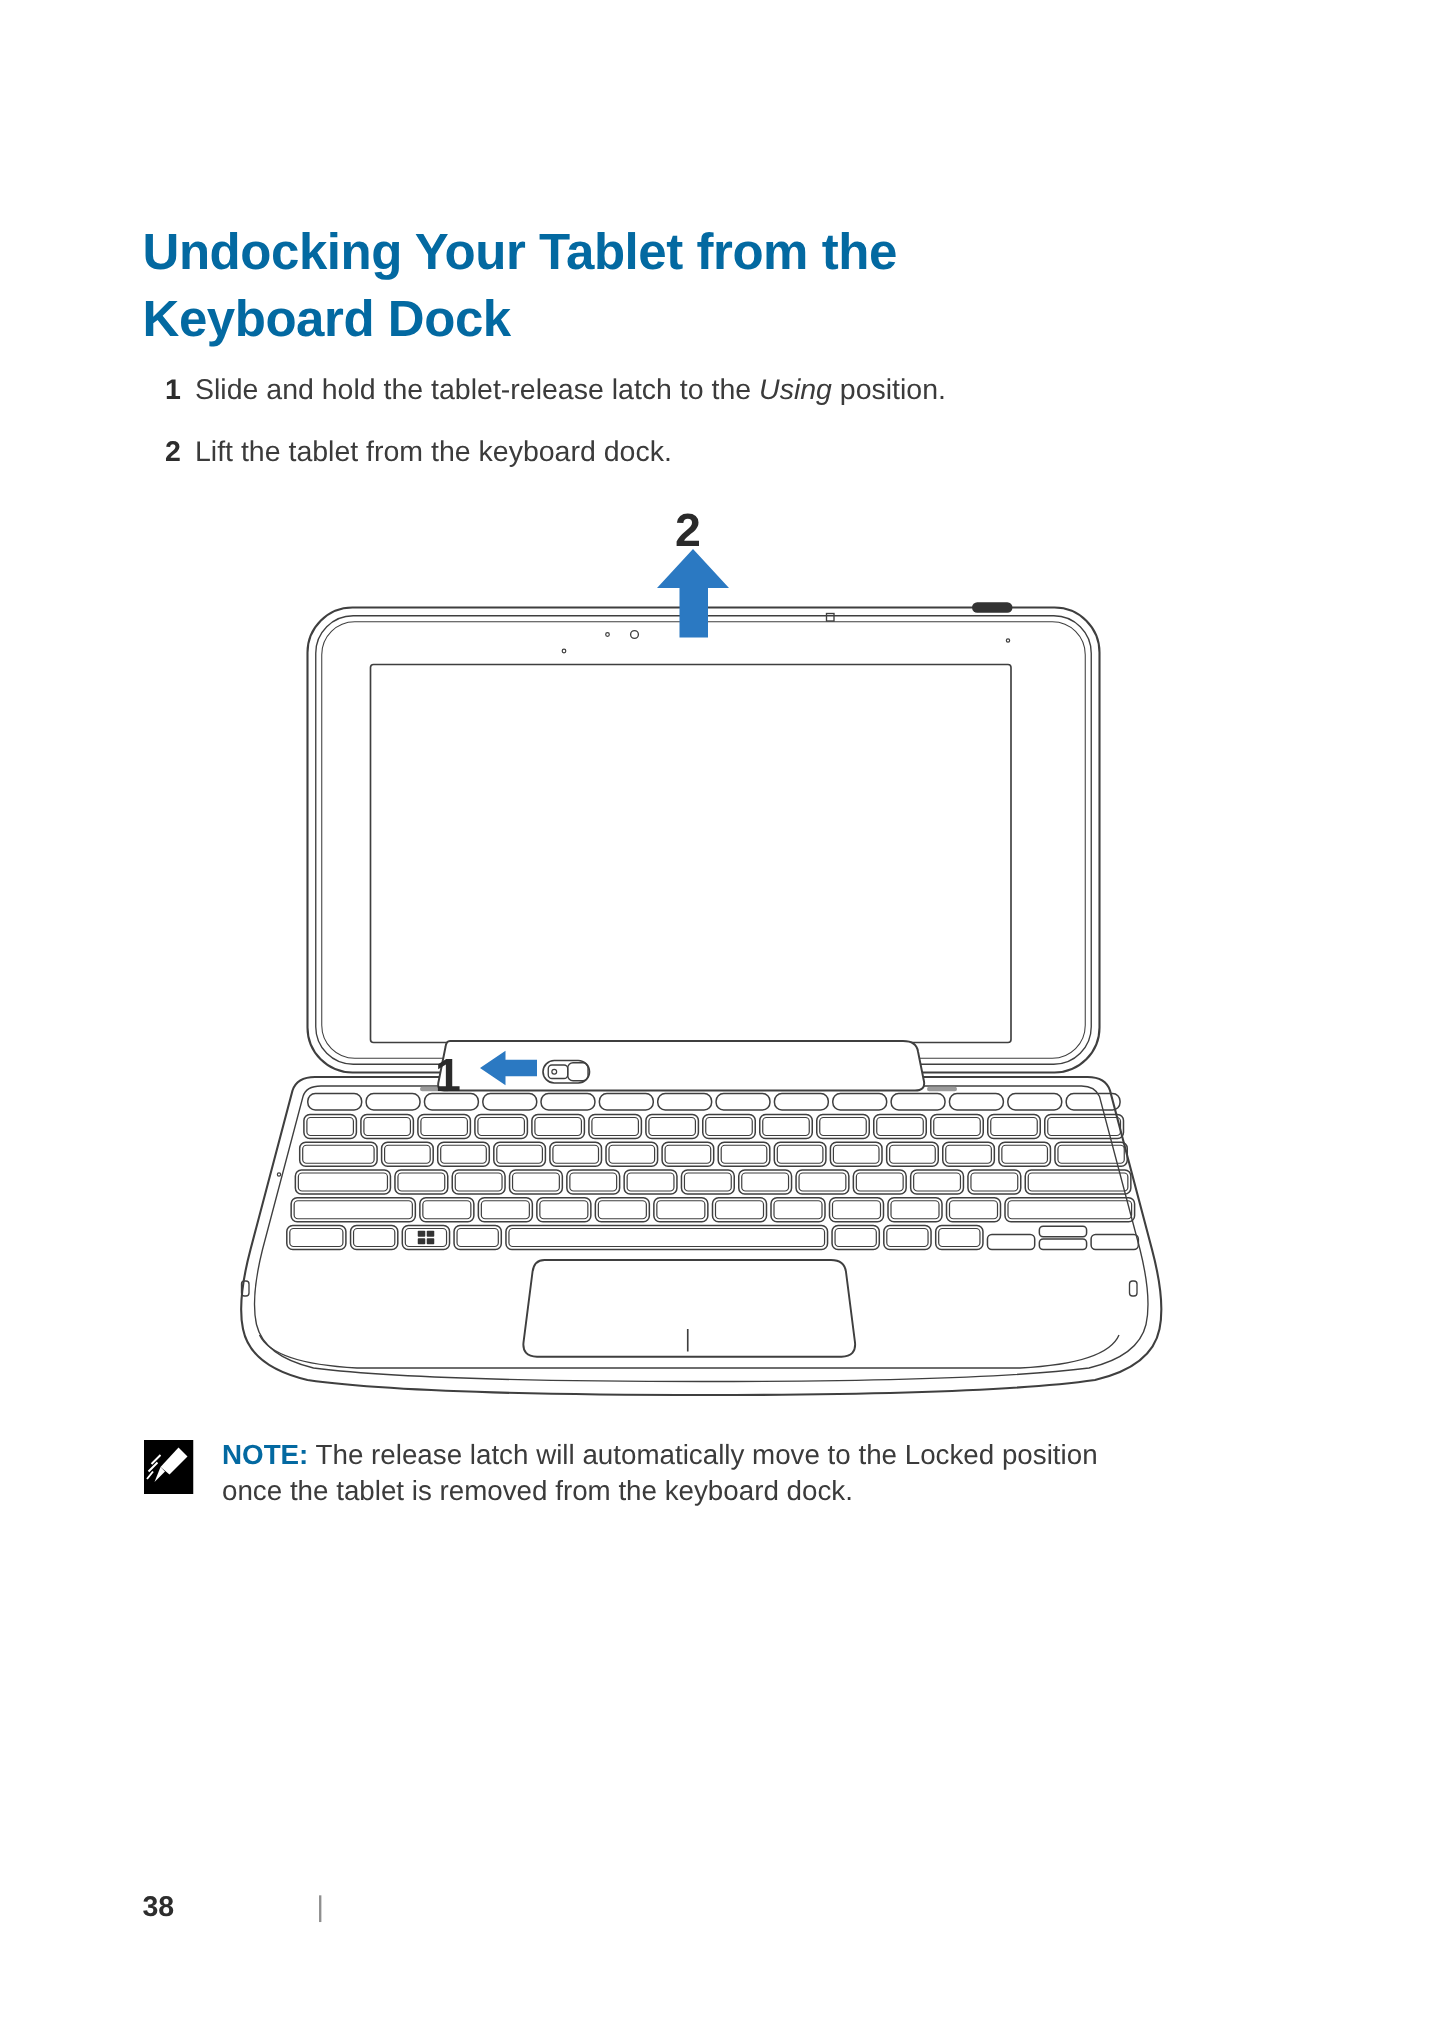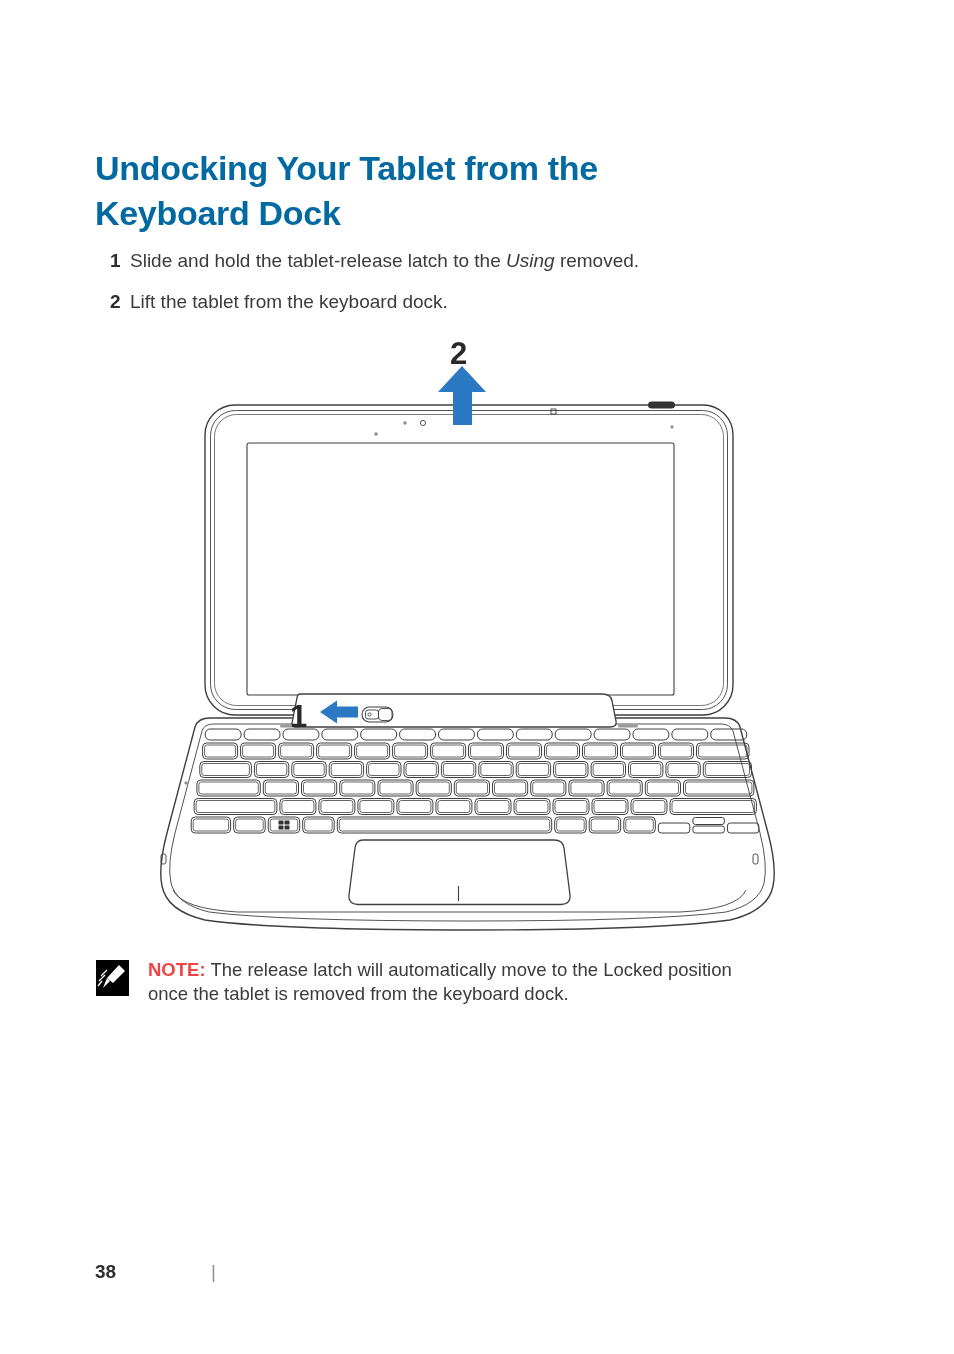--- a/index.html
+++ b/index.html
@@ -12,38 +12,38 @@
     font-size:34px;line-height:45px;font-weight:bold;color:#0369a1;letter-spacing:-0.3px;
   }
   .steps{position:absolute;left:95px;top:250px;}
   .step{display:flex;margin-bottom:20px;font-size:19px;line-height:21px;color:#3b3b3b;}
   .step-num{font-weight:bold;color:#2d2d2d;width:35px;padding-left:15px;box-sizing:border-box;flex:none;}
   .step-text em{font-style:italic;}
   .figure{position:absolute;left:140px;top:330px;width:640px;height:620px;}
   .note{position:absolute;left:96px;top:958px;width:740px;}
   .note-icon{position:absolute;left:0;top:2px;width:33px;height:36px;display:block;}
   .note-body{margin-left:52px;font-size:18.5px;line-height:24px;color:#3b3b3b;}
-  .note-label{font-weight:bold;color:#ef4444;}
+  .note-label{font-weight:bold;color:#0369a1;}
   .footer{position:absolute;left:95px;top:1261px;display:flex;align-items:baseline;font-size:19px;color:#3b3b3b;gap:44px;}
   .footer-num{font-weight:bold;color:#2d2d2d;width:72px;flex:none;}
   .footer-sep{color:#8f8f8f;font-weight:300;width:43px;flex:none;}
   svg text.callout{font-family:"Liberation Sans",sans-serif;font-weight:bold;fill:#2a2a2a;font-size:31px;}
 </style>
 </head>
 <body>
 
 <h1 class="heading">
   <span>Undocking Your Tablet from the</span><br>
   <span>Keyboard Dock</span>
 </h1>
 
 <div class="steps">
   <div class="step">
     <span class="step-num">1</span>
-    <span class="step-text"><span>Slide and hold the tablet-release latch to the </span><em>Using</em><span> removed.</span></span>
+    <span class="step-text"><span>Slide and hold the tablet-release latch to the </span><em>Using</em><span> position.</span></span>
   </div>
   <div class="step">
     <span class="step-num">2</span>
     <span class="step-text"><span>Lift the tablet from the keyboard dock.</span><em></em><span></span></span>
   </div>
 </div>
 
 <svg id="fig" class="figure" viewBox="0 0 640 620">
 
   <g fill="none" stroke="#3f3f3f">

